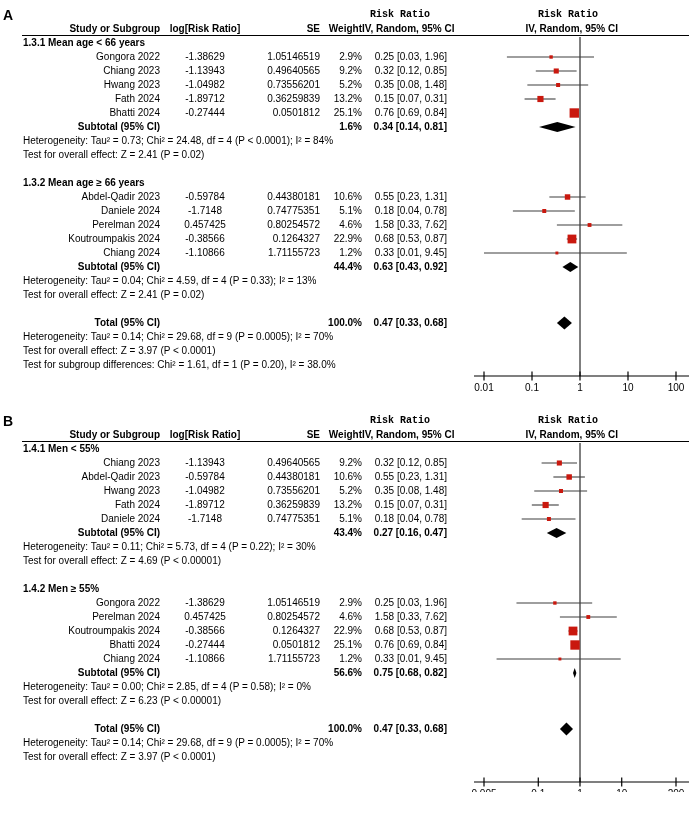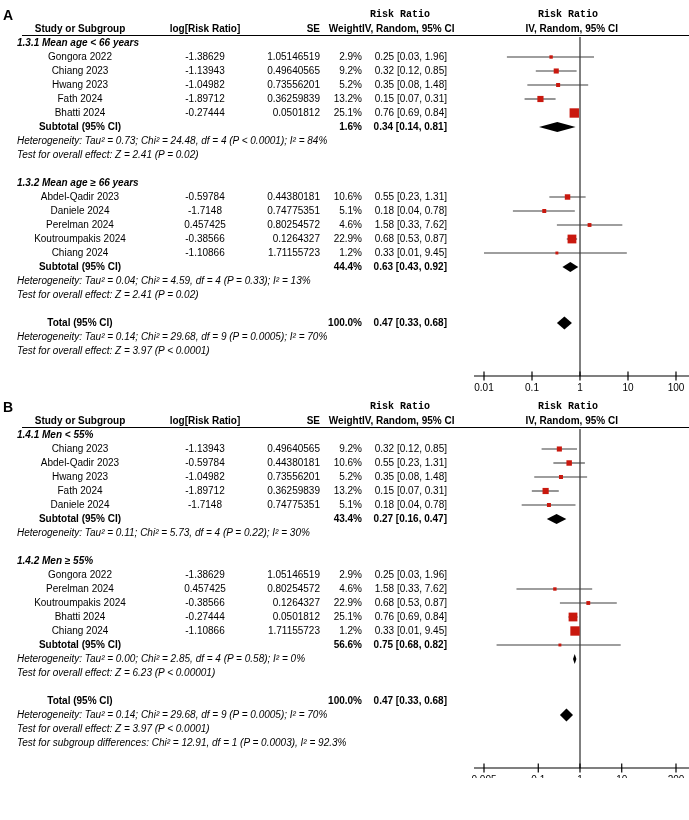--- a/index.html
+++ b/index.html
@@ -9,27 +9,27 @@
   .panel + .panel{margin-top:10px;}
   .panel-letter{position:absolute;left:3px;top:3px;font-weight:bold;font-size:14px;}
   .hdr1{position:relative;height:13px;}
   .rr-label{position:absolute;top:0;font-weight:bold;font-family:Liberation Mono, monospace;}
   .rr-label.over-ci{left:345px;width:110px;text-align:center;}
   .rr-label.over-plot{left:447px;width:242px;text-align:center;}
   .hdr2{position:relative;height:15px;}
   .hdr2::after{content:"";position:absolute;left:22px;right:0;bottom:0;
     border-bottom:1.4px solid #000;}
   .row{display:flex;height:14px;align-items:center;white-space:nowrap;line-height:1;}
-  .c-study{flex:0 0 160px;box-sizing:border-box;overflow:hidden;text-align:center;}
+  .c-study{flex:0 0 160px;box-sizing:border-box;overflow:hidden;text-align:right;}
   .c-log{flex:0 0 90px;text-align:center;}
   .c-se{flex:0 0 70px;text-align:right;}
   .c-wt{flex:0 0 42px;text-align:right;}
   .c-ci{flex:0 0 85px;text-align:right;}
   .c-plot{flex:1 1 auto;text-align:center;}
-  .c-full{padding-left:17px;font-style:italic;}
+  .c-full{padding-left:23px;}
   .b{font-weight:bold;}
   .axis-spacer{height:28px;}
   svg.plot-svg{position:absolute;left:0;top:0;pointer-events:none;overflow:visible;}
   svg.plot-svg text{font-family:"Liberation Sans", sans-serif;font-size:10px;fill:#000;}
 </style>
 </head>
 <body>
 
 <div id="figure">
 
@@ -157,20 +157,23 @@
           <span class="c-log b"></span>
           <span class="c-se b"></span>
           <span class="c-wt b">100.0%</span>
           <span class="c-ci b">0.47 [0.33, 0.68]</span>
         </div>
         <div class="row">
           <span class="c-full">Heterogeneity: Tau² = 0.14; Chi² = 29.68, df = 9 (P = 0.0005); I² = 70%</span>
         </div>
         <div class="row">
           <span class="c-full">Test for overall effect: Z = 3.97 (P &lt; 0.0001)</span>
+        </div>
+        <div class="row">
+          <span class="c-full">Test for subgroup differences: Chi² = 1.61, df = 1 (P = 0.20), I² = 38.0%</span>
         </div>
         <div class="axis-spacer"></div>
       </div>
     <svg class="plot-svg" viewBox="0 0 689 396" width="689" height="396">
         <line x1="580" y1="33" x2="580" y2="372" stroke="#000000" stroke-width="1"></line>
         <line x1="474" y1="372" x2="690" y2="372" stroke="#000000" stroke-width="1.2"></line>
         <line x1="484" y1="367.5" x2="484" y2="376.5" stroke="#000000" stroke-width="1.2"></line>
         <text x="484" y="387" text-anchor="middle">0.01</text>
         <line x1="532" y1="367.5" x2="532" y2="376.5" stroke="#000000" stroke-width="1.2"></line>
         <text x="532" y="387" text-anchor="middle">0.1</text>
@@ -262,20 +265,23 @@
         <div class="row">
           <span class="c-study b">Subtotal (95% CI)</span>
           <span class="c-log b"></span>
           <span class="c-se b"></span>
           <span class="c-wt b">43.4%</span>
           <span class="c-ci b">0.27 [0.16, 0.47]</span>
         </div>
         <div class="row">
           <span class="c-full">Heterogeneity: Tau² = 0.11; Chi² = 5.73, df = 4 (P = 0.22); I² = 30%</span>
         </div>
+        <div class="row">
+          <span class="c-full">Test for overall effect: Z = 4.69 (P &lt; 0.00001)</span>
+        </div>
         <div class="row"></div>
         <div class="row">
           <span class="c-full b">1.4.2 Men ≥ 55%</span>
         </div>
         <div class="row">
           <span class="c-study">Gongora 2022</span>
           <span class="c-log">-1.38629</span>
           <span class="c-se">1.05146519</span>
           <span class="c-wt">2.9%</span>
           <span class="c-ci">0.25 [0.03, 1.96]</span>
@@ -327,23 +333,20 @@
           <span class="c-log b"></span>
           <span class="c-se b"></span>
           <span class="c-wt b">100.0%</span>
           <span class="c-ci b">0.47 [0.33, 0.68]</span>
         </div>
         <div class="row">
           <span class="c-full">Heterogeneity: Tau² = 0.14; Chi² = 29.68, df = 9 (P = 0.0005); I² = 70%</span>
         </div>
         <div class="row">
           <span class="c-full">Test for overall effect: Z = 3.97 (P &lt; 0.0001)</span>
-        </div>
-        <div class="row">
-          <span class="c-full">Test for subgroup differences: Chi² = 12.91, df = 1 (P = 0.0003), I² = 92.3%</span>
         </div>
         <div class="axis-spacer"></div>
       </div>
     <svg class="plot-svg" viewBox="0 0 689 396" width="689" height="396">
         <line x1="580" y1="33" x2="580" y2="372" stroke="#000000" stroke-width="1"></line>
         <line x1="474" y1="372" x2="690" y2="372" stroke="#000000" stroke-width="1.2"></line>
         <line x1="484" y1="367.5" x2="484" y2="376.5" stroke="#000000" stroke-width="1.2"></line>
         <text x="484" y="387" text-anchor="middle">0.005</text>
         <line x1="538.279552991095" y1="367.5" x2="538.279552991095" y2="376.5" stroke="#000000" stroke-width="1.2"></line>
         <text x="538.279552991095" y="387" text-anchor="middle">0.1</text>

